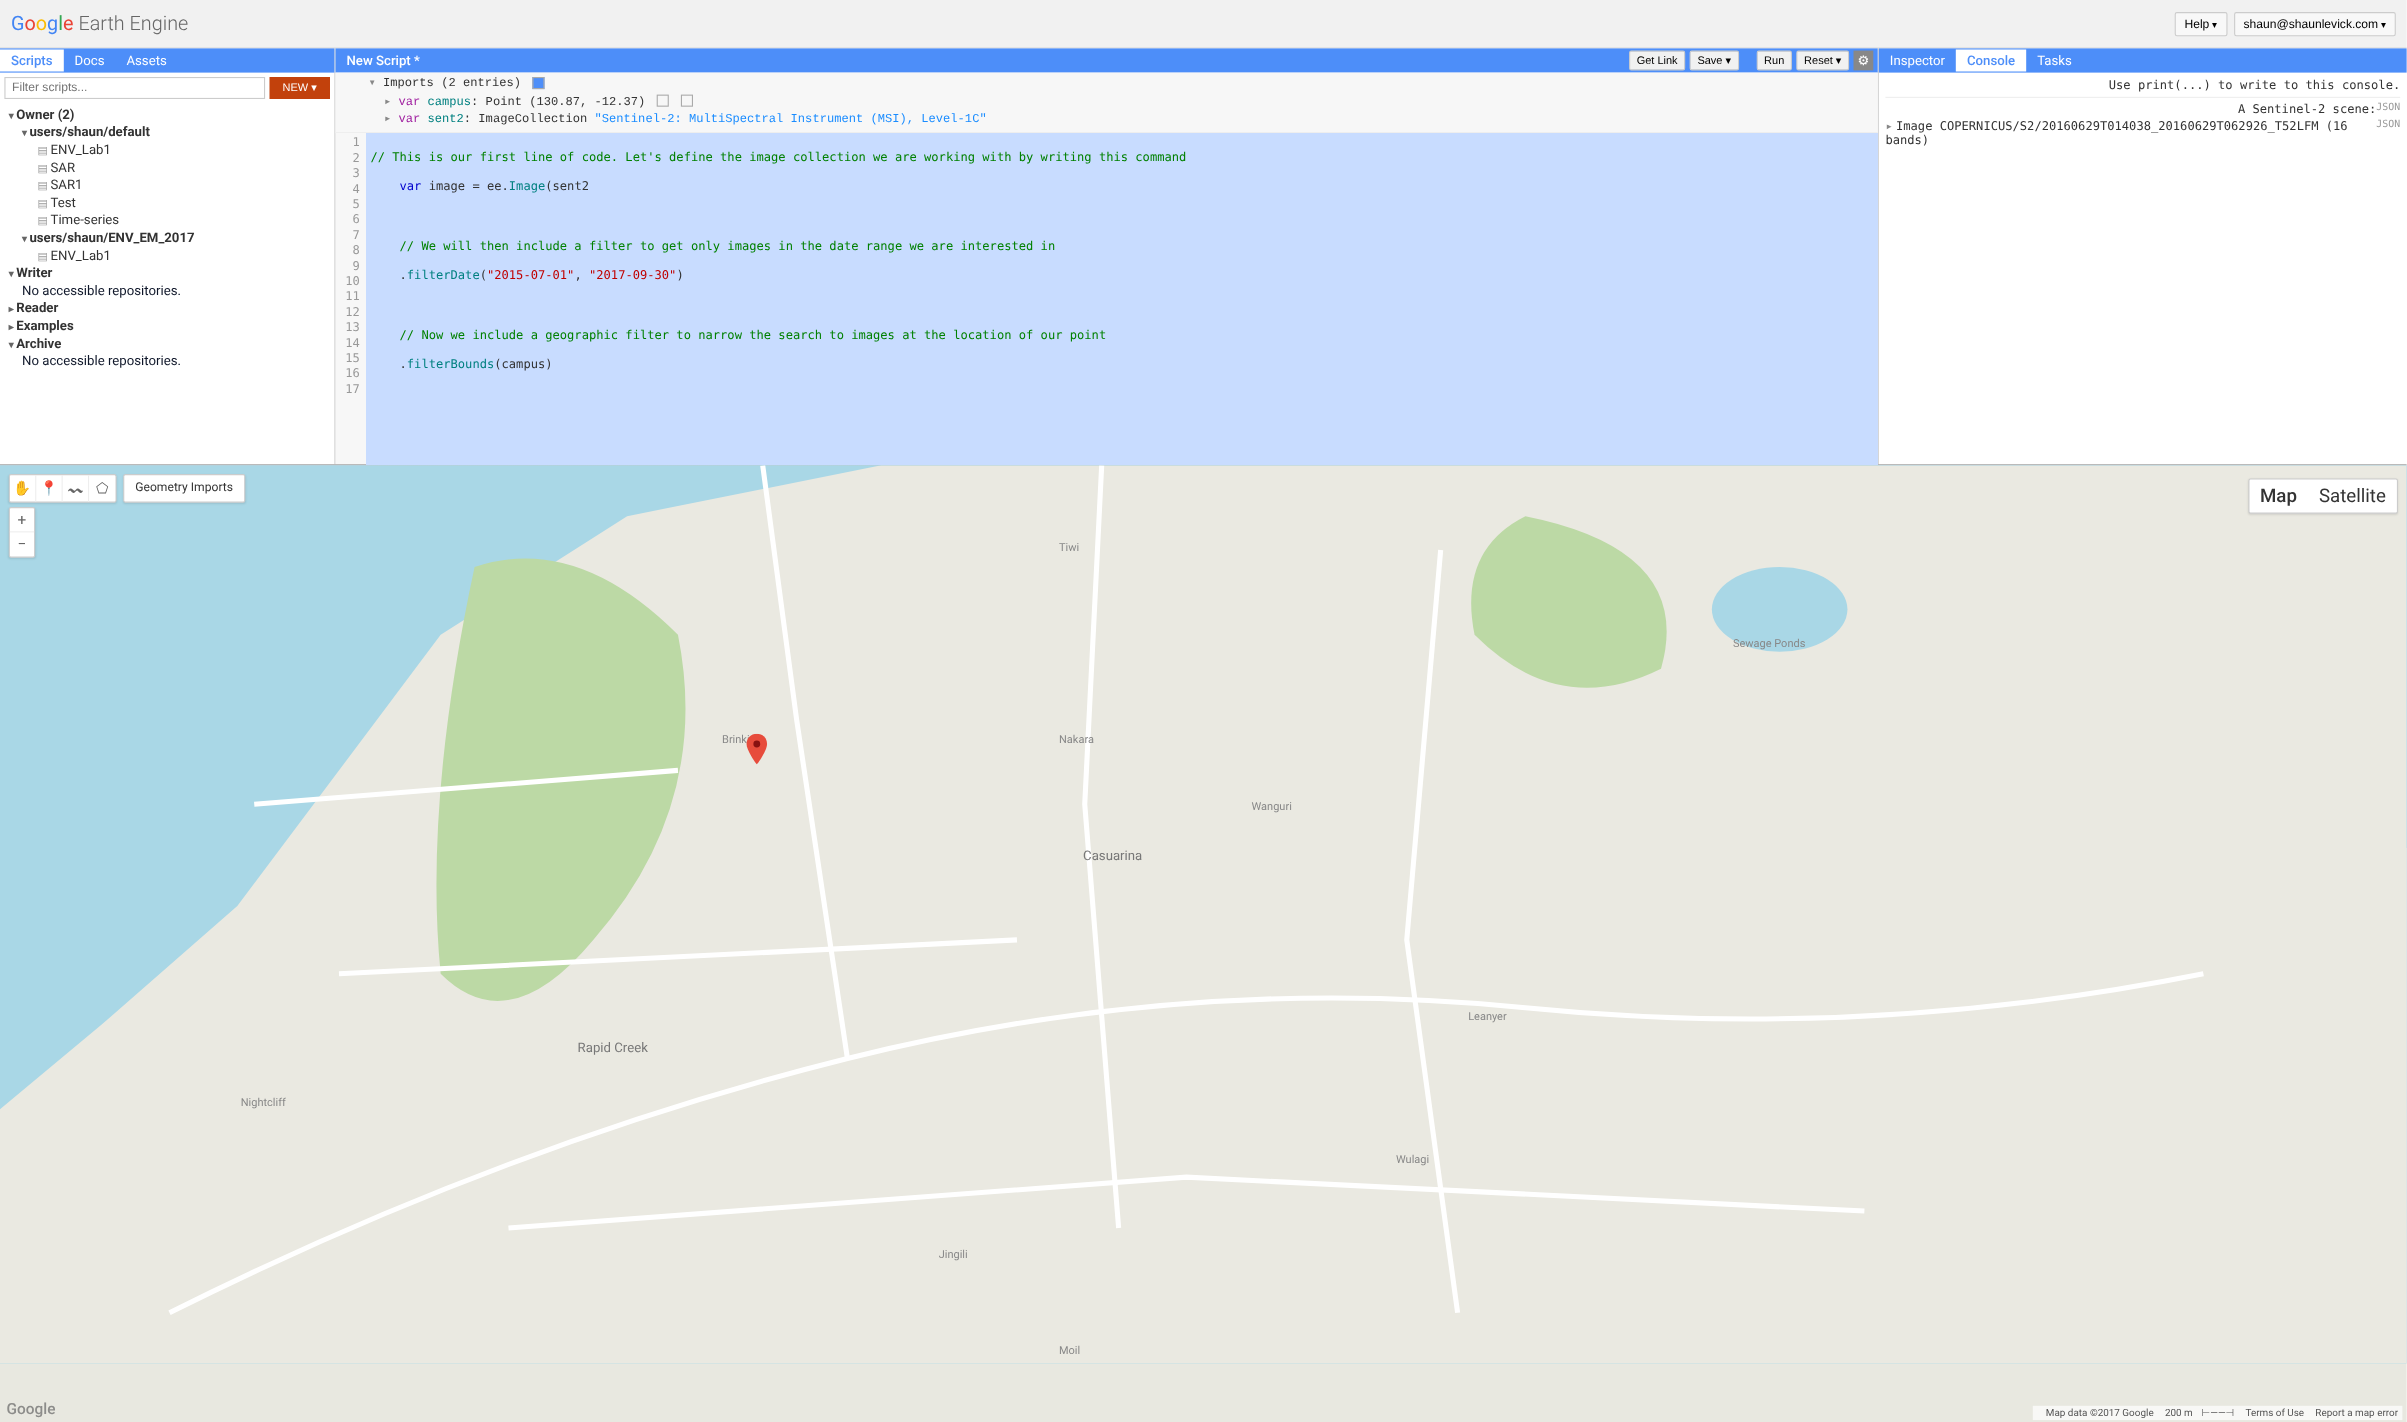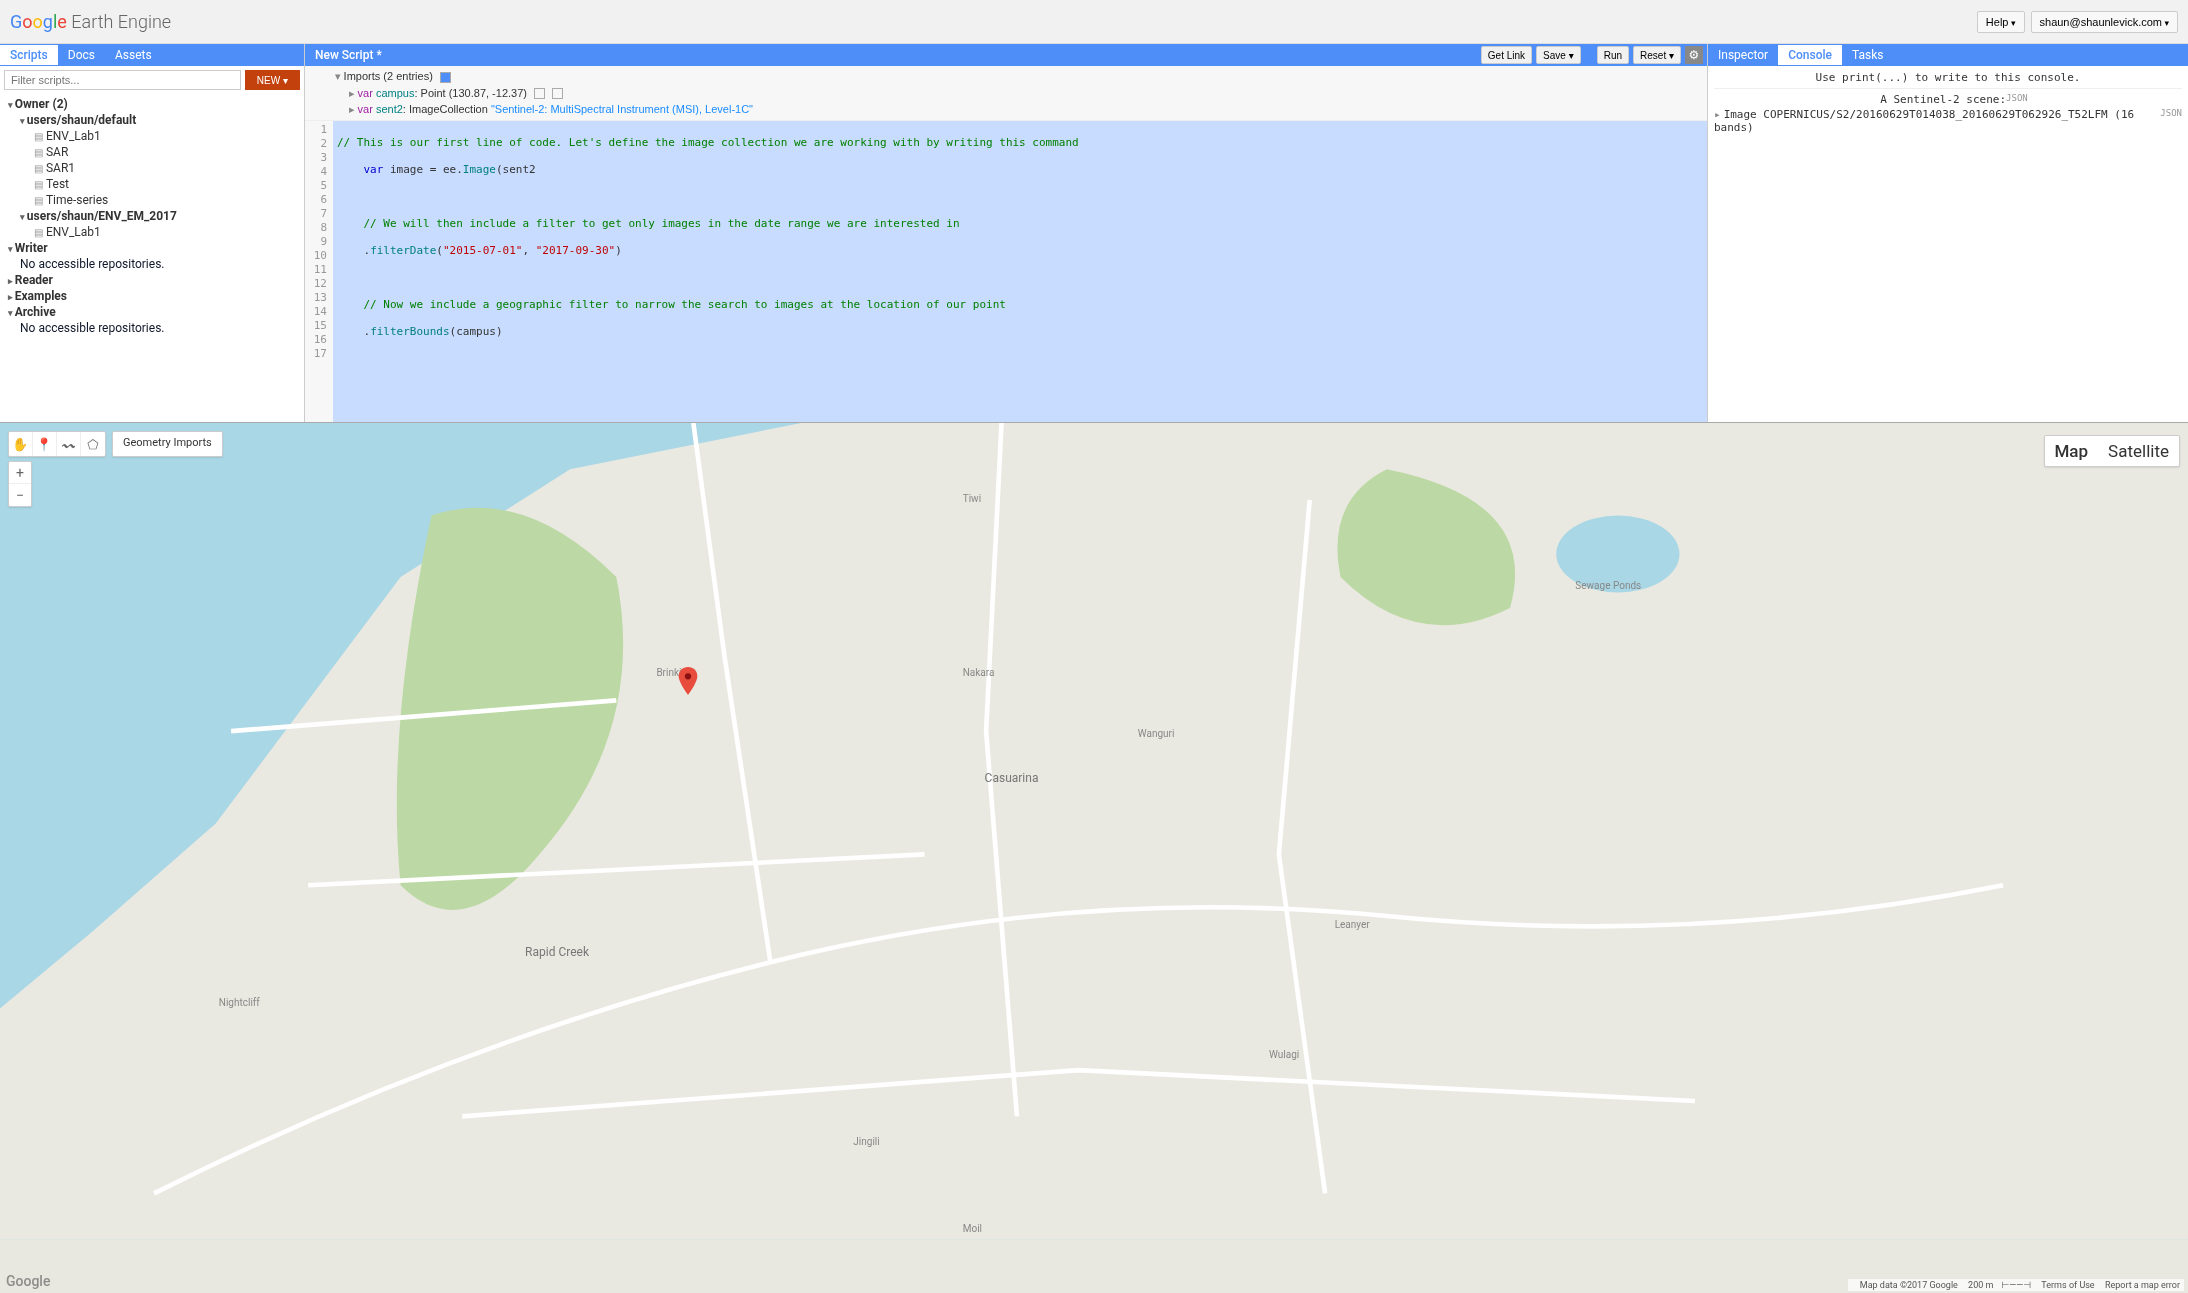--- a/index.html
+++ b/index.html
@@ -36,36 +36,36 @@
 .tree { font-size: 12px; padding: 2px 4px; overflow-y: auto; flex: 1; }
 .tree-item { padding: 1px 0 1px 6px; white-space: nowrap; }
 .tree-item.l1 { padding-left: 4px; font-weight: bold; }
 .tree-item.l2 { padding-left: 16px; font-weight: bold; }
 .tree-item.l3 { padding-left: 30px; font-weight: normal; }
 .tree-item.muted { padding-left: 16px; color: #0f172a; font-weight: normal; }
 .tree-arrow::before { content: "▾ "; font-size: 9px; color: #666; }
 .tree-arrow.collapsed::before { content: "▸ "; }
 .file-icon::before { content: "▤ "; color: #999; font-size: 10px; }
 .editor { flex: 1; display: flex; font-family: Consolas, Monaco, monospace; font-size: 11px; overflow: hidden; }
-.imports-bar { background: #f7f7f7; font-family: Liberation Sans, sans-serif; font-size: 11px; padding: 2px 0 2px 30px; border-bottom: 1px solid #eee; line-height: 1.5; }
+.imports-bar { background: #f7f7f7; font-family: Liberation Mono, monospace; font-size: 11px; padding: 2px 0 2px 30px; border-bottom: 1px solid #eee; line-height: 1.5; }
 .imports-bar .arrow::before { content: "▸ "; color: #888; }
 .imports-bar .arrow.open::before { content: "▾ "; }
 .imports-bar .kw { color: #a020a0; }
 .imports-bar .nm { color: #008080; }
 .imports-bar .str { color: #1a8cff; }
 .imports-bar .ico { display: inline-block; width: 11px; height: 11px; border: 1px solid #aaa; vertical-align: middle; margin-left: 4px; }
 .gutter { background: #f7f7f7; color: #999; text-align: right; padding: 2px 6px 2px 2px; user-select: none; min-width: 28px; }
 .gutter div, .code div { height: 14px; line-height: 14px; }
 .code { flex: 1; padding: 2px 4px; background: #c8dcff; white-space: pre; overflow-x: auto; }
 .code .cm { color: #008000; }
 .code .kw { color: #0000cd; }
 .code .fn { color: #008080; }
 .code .str { color: #c00000; }
 .console-body { flex: 1; font-family: Consolas, Monaco, monospace; font-size: 11px; padding: 4px 6px; overflow-y: auto; }
-.console-line { padding: 1px 0; display: flex; justify-content: center; }
+.console-line { padding: 1px 0; display: flex; justify-content: flex-end; }
 .console-line .json-link { color: #999; font-size: 9px; cursor: pointer; }
 .console-line.indent { padding-left: 12px; }
 .console-line .exp::before { content: "▸"; color: #888; margin-right: 3px; }
 .map { flex: 1; position: relative; background: linear-gradient(180deg, #a3d5e8 0%, #a3d5e8 40%, #e8e8e0 40%, #e8e8e0 100%); border-top: 1px solid #aaa; overflow: hidden; }
 .map-toolbar-left { position: absolute; top: 8px; left: 8px; display: flex; gap: 6px; }
 .map-tool-group { background: #fff; border: 1px solid #ccc; border-radius: 2px; display: flex; box-shadow: 0 1px 2px rgba(0,0,0,0.1); }
 .map-tool { width: 24px; height: 24px; display: flex; align-items: center; justify-content: center; cursor: pointer; font-size: 13px; color: #666; border-right: 1px solid #eee; }
 .map-tool:last-child { border-right: none; }
 .geom-imports { background: #fff; border: 1px solid #ccc; border-radius: 2px; padding: 4px 10px; font-size: 11px; cursor: pointer; box-shadow: 0 1px 2px rgba(0,0,0,0.1); }
 .map-zoom { position: absolute; top: 38px; left: 8px; background: #fff; border: 1px solid #ccc; border-radius: 2px; width: 24px; box-shadow: 0 1px 2px rgba(0,0,0,0.1); }

